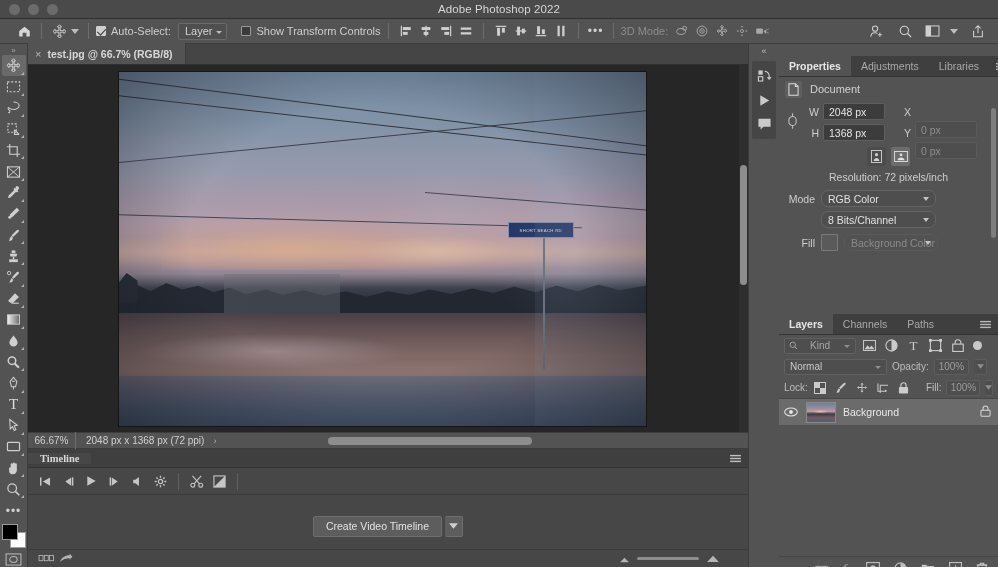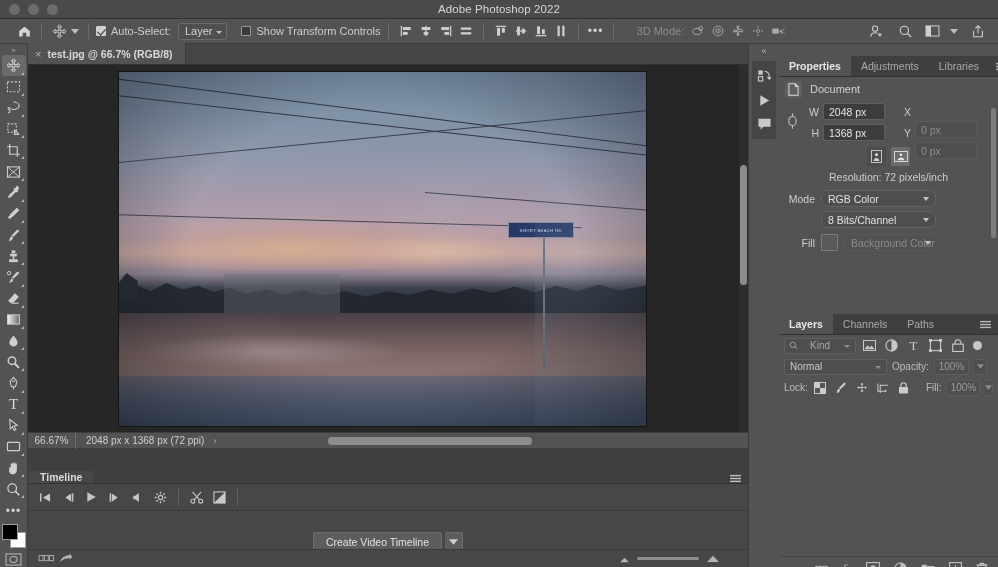--- a/index.html
+++ b/index.html
@@ -224,22 +224,23 @@
     position:absolute; left:300px; top:4px; width:330px; height:8px;
   }
   .hscroll{ width:204px; height:8px; background:#8d8d8d; border-radius:4px; }
 
   
   .timeline{
     position:absolute; left:28px; top:449px; width:720px; height:118px;
     background:#474747;
   }
   .tl-tabrow{
-    height:35px; background:#3f3f3f; display:flex; align-items:flex-end;
+    height:19px; background:#3f3f3f; display:flex; align-items:center;
     border-bottom:1px solid #333;
+    font-family:Liberation Serif, serif;
   }
   .tl-tab{
     background:#474747; padding:0 12px; display:flex; align-items:center;
     font-size:10.5px; color:#dadada; font-weight:bold;
   }
   .tl-menu{ margin-left:auto; padding:0 7px; display:flex; align-items:center; }
   .tl-toolrow{
     height:27px; display:flex; align-items:center; padding-left:6px;
     background:#474747; border-bottom:1px solid #3b3b3b;
   }
@@ -476,21 +477,21 @@
       <svg width="14" height="14" viewBox="0 0 16 16">
           <rect x="4" y="2" width="2.6" height="12" fill="#cfcfcf"></rect>
           <rect x="9.4" y="2" width="2.6" height="12" fill="#cfcfcf"></rect>
         </svg>
     </div>
     <div class="ob-sep"></div>
     <div class="ob-ic" style="letter-spacing:1px;font-size:12px;color:#cfcfcf">
       <span>•••</span>
     </div>
     <div class="ob-sep"></div>
-    <span class="ob-label ob-dim" style="margin-left:16px">3D Mode:</span>
+    <span class="ob-label ob-dim" style="margin-left:0">3D Mode:</span>
     <div class="ob-ic" style="margin-left:4px">
       <svg width="14" height="14" viewBox="0 0 16 16">
           <ellipse cx="7" cy="8.5" rx="5" ry="3.4" fill="none" stroke="#a8a8a8" stroke-width="1.1"></ellipse>
           <circle cx="11" cy="5" r="2.3" fill="none" stroke="#a8a8a8" stroke-width="1.1"></circle>
         </svg>
     </div>
     <div class="ob-ic">
       <svg width="14" height="14" viewBox="0 0 16 16">
           <circle cx="8" cy="8" r="5.6" fill="none" stroke="#a8a8a8" stroke-width="1.1"></circle>
           <circle cx="8" cy="8" r="2.6" fill="none" stroke="#a8a8a8" stroke-width="1.1"></circle>
@@ -1094,20 +1095,40 @@
         <div class="numbox">
           <span>100%</span>
         </div>
         <div class="stepper">
           <svg width="7" height="5" viewBox="0 0 8 5">
               <path d="M0 0h8L4 5z" fill="#8e8e8e"></path>
             </svg>
         </div>
       </div>
 
+      <div class="layerlist">
+        <div class="layerrow">
+          <div class="eye">
+            <svg width="14" height="10" viewBox="0 0 15 10">
+                <ellipse cx="7.5" cy="5" rx="6.8" ry="4.2" fill="none" stroke="#e4e4e4" stroke-width="1.1"></ellipse>
+                <circle cx="7.5" cy="5" r="2.1" fill="#e4e4e4"></circle>
+              </svg>
+          </div>
+          <div class="thumb">
+            <div class="t-glow"></div>
+          </div>
+          <span class="lname">Background</span>
+          <div>
+            <svg width="11" height="12" viewBox="0 0 12 13">
+                <rect x="1" y="5.6" width="10" height="6.6" rx="1" fill="none" stroke="#d8d8d8" stroke-width="1.1"></rect>
+                <path d="M3.3 5.6V3.8a2.7 2.7 0 015.4 0v1.8" fill="none" stroke="#d8d8d8" stroke-width="1.1"></path>
+              </svg>
+          </div>
+        </div>
+      </div>
 
       <div class="lfooter">
         <div class="lf-ic">
           <svg width="15" height="9" viewBox="0 0 16 10">
               <rect x="0.6" y="2.5" width="7.5" height="5" rx="2.5" fill="none" stroke="#b9b9b9" stroke-width="1.2"></rect>
               <rect x="7.9" y="2.5" width="7.5" height="5" rx="2.5" fill="none" stroke="#b9b9b9" stroke-width="1.2"></rect>
             </svg>
         </div>
         <div class="lf-ic">
           <span style="font-family:'Liberation Serif',serif;font-style:italic;font-size:13px;color:#bfbfbf;line-height:13px">fx</span>

